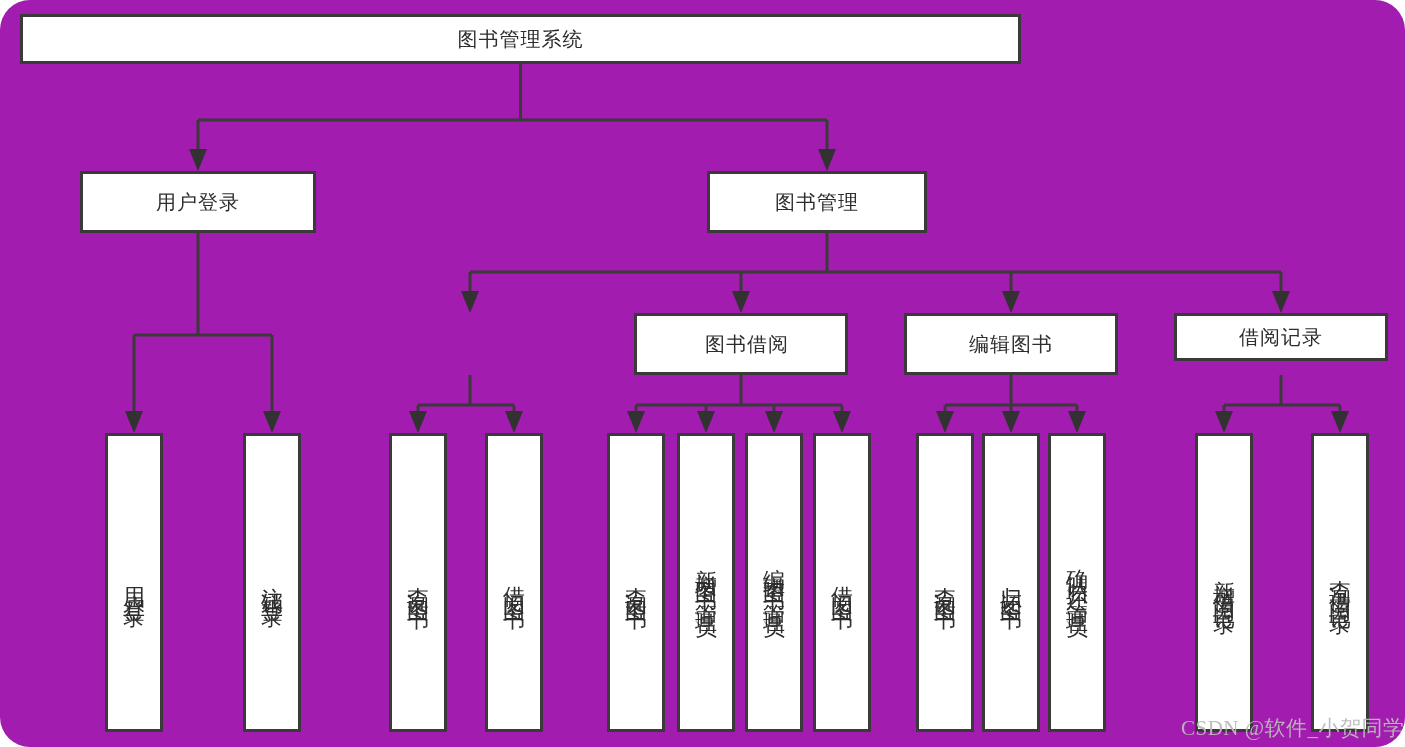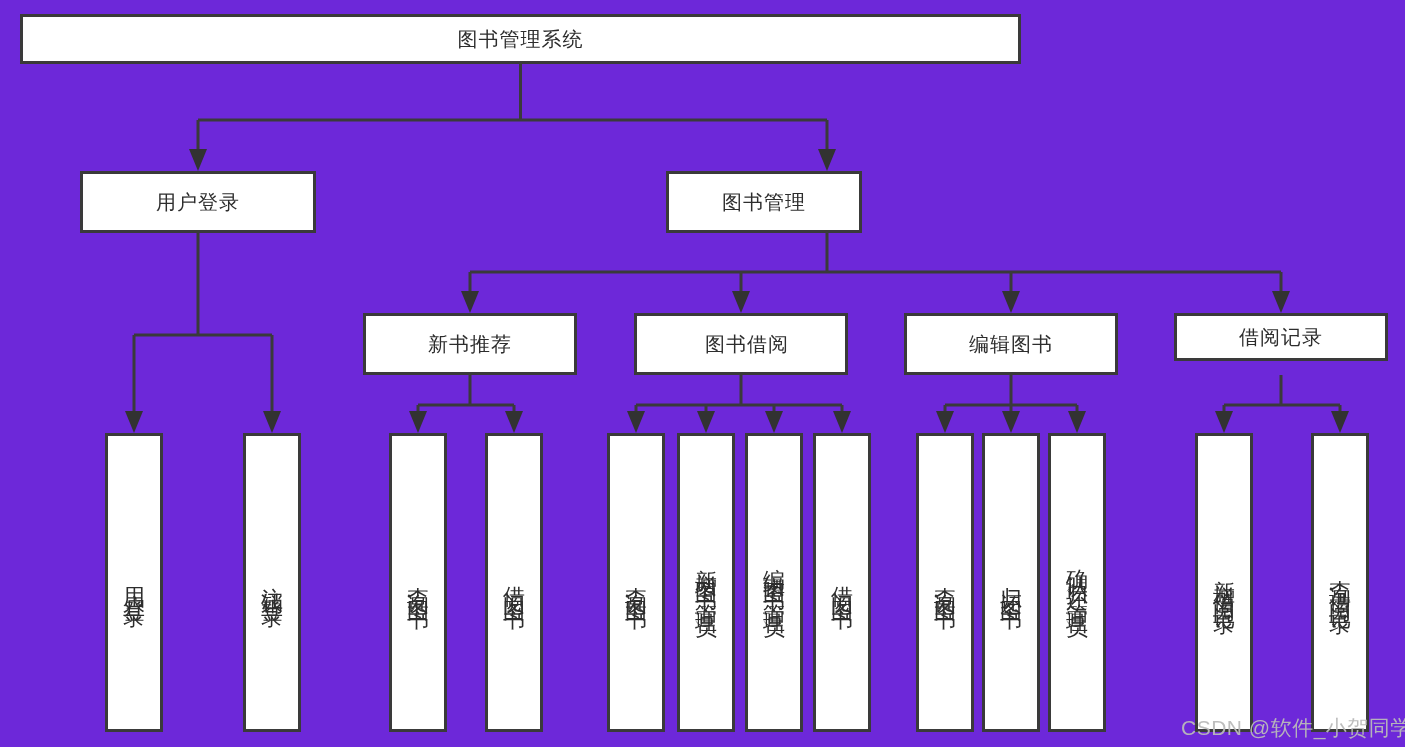--- a/index.html
+++ b/index.html
@@ -1,22 +1,23 @@
 <!DOCTYPE html>
 <html><head>
 <meta charset="utf-8">
 <style>
   html, body { margin: 0; padding: 0; background: #ffffff; }
   #canvas {
     position: relative;
     width: 1405px;
     height: 747px;
-    background: #6d28d9;
+    background: #a21caf;
     overflow: hidden;
-    font-family: Liberation Sans, sans-serif;
+    font-family: Liberation Serif, serif;
+    border-radius: 30px;
   }
   #wires {
     position: absolute;
     left: 0; top: 0;
     width: 1405px; height: 747px;
     z-index: 1;
   }
   .node {
     position: absolute;
     box-sizing: border-box;
@@ -104,27 +105,24 @@
     </g>
   </svg>
 
   <div class="node" style="left:20px; top:14px; width:1001px; height:50px;">
     <span class="h-label">图书管理系统</span>
   </div>
 
   <div class="node" style="left:80px; top:171px; width:236px; height:62px;">
     <span class="h-label">用户登录</span>
   </div>
-  <div class="node" style="left:666px; top:171px; width:196px; height:62px;">
+  <div class="node" style="left:707px; top:171px; width:220px; height:62px;">
     <span class="h-label">图书管理</span>
   </div>
 
-  <div class="node" style="left:363px; top:313px; width:214px; height:62px;">
-    <span class="h-label">新书推荐</span>
-  </div>
   <div class="node" style="left:634px; top:313px; width:214px; height:62px;padding-left:12px;">
     <span class="h-label">图书借阅</span>
   </div>
   <div class="node" style="left:904px; top:313px; width:214px; height:62px;">
     <span class="h-label">编辑图书</span>
   </div>
   <div class="node" style="left:1174px; top:313px; width:214px; height:48px;">
     <span class="h-label">借阅记录</span>
   </div>
 

